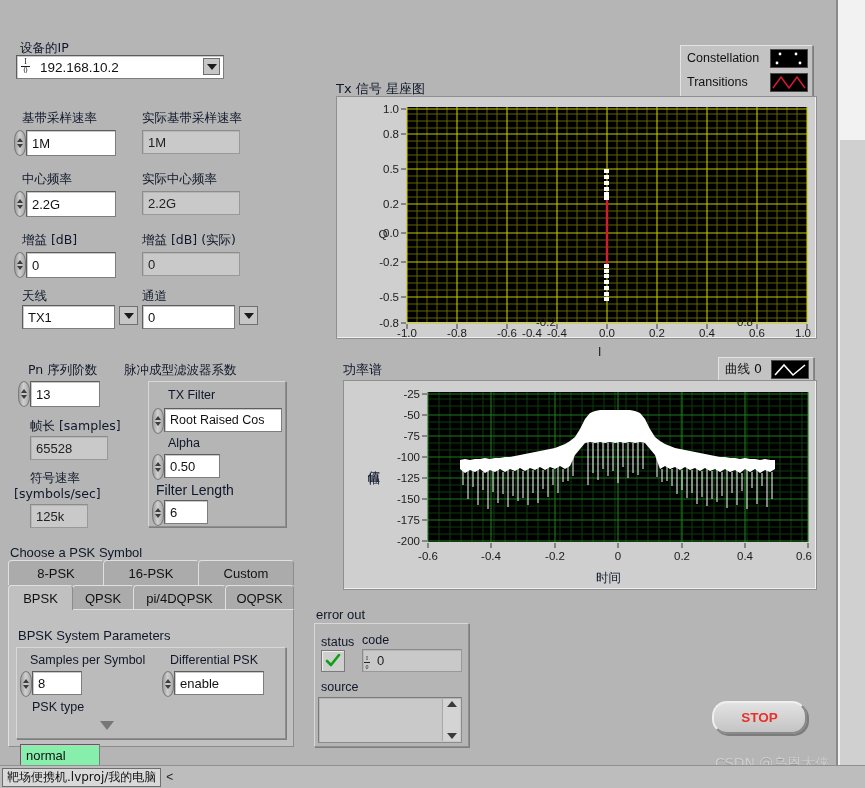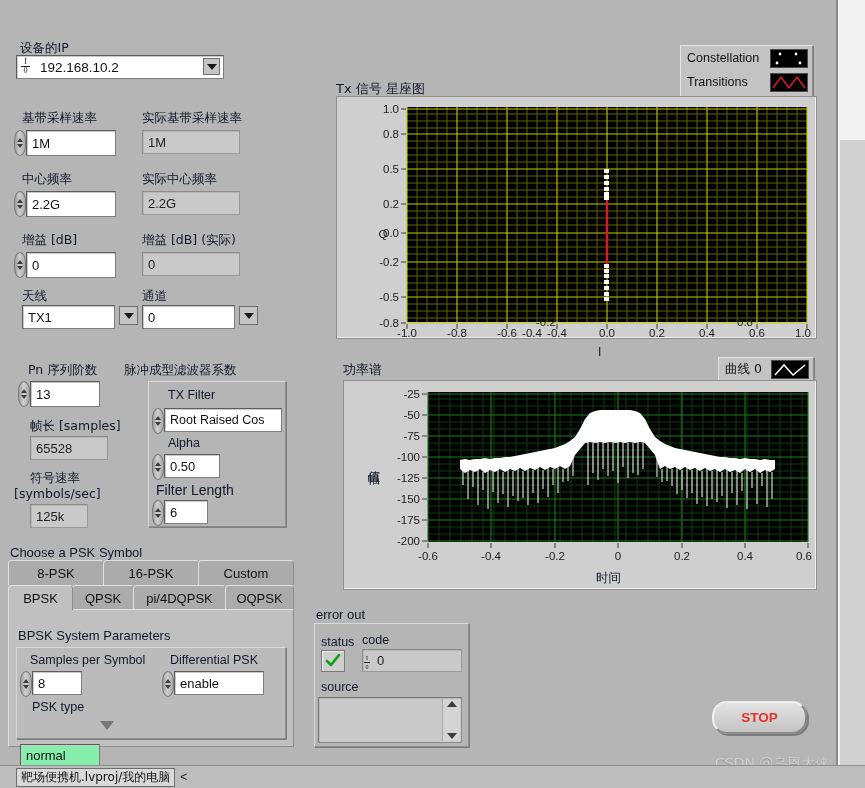--- a/index.html
+++ b/index.html
@@ -161,21 +161,21 @@
   .vscroll i.up{ border-bottom:6px solid #3a3a3a; }
   .vscroll i.dn{ border-top:6px solid #3a3a3a; }
 
   
   #bottombar{
     position:absolute; left:0; top:765px; width:865px; height:23px;
     background:#bdbdbd; border-top:1px solid #909090;
     display:flex; align-items:center;
   }
   #projtag{
-    height:19px; margin-left:16px; padding:0 4px;
+    height:19px; margin-left:2px; padding:0 4px;
     background:#d9d9d9; border:1px solid #6e6e6e;
     display:flex;align-items:center; font-size:12px; color:#111;
   }
   #projchev{ margin-left:5px; font-size:12px; color:#222; }
   #bottomfill{ position:absolute; left:288px; top:765px; width:577px; height:23px; background:#f2f2f2;}
 
   #watermark{
     position:absolute; left:715px; top:755px;
     font-size:14px; color:#cfcfcf;
     font-family:"DejaVu Sans","Liberation Sans",sans-serif;

